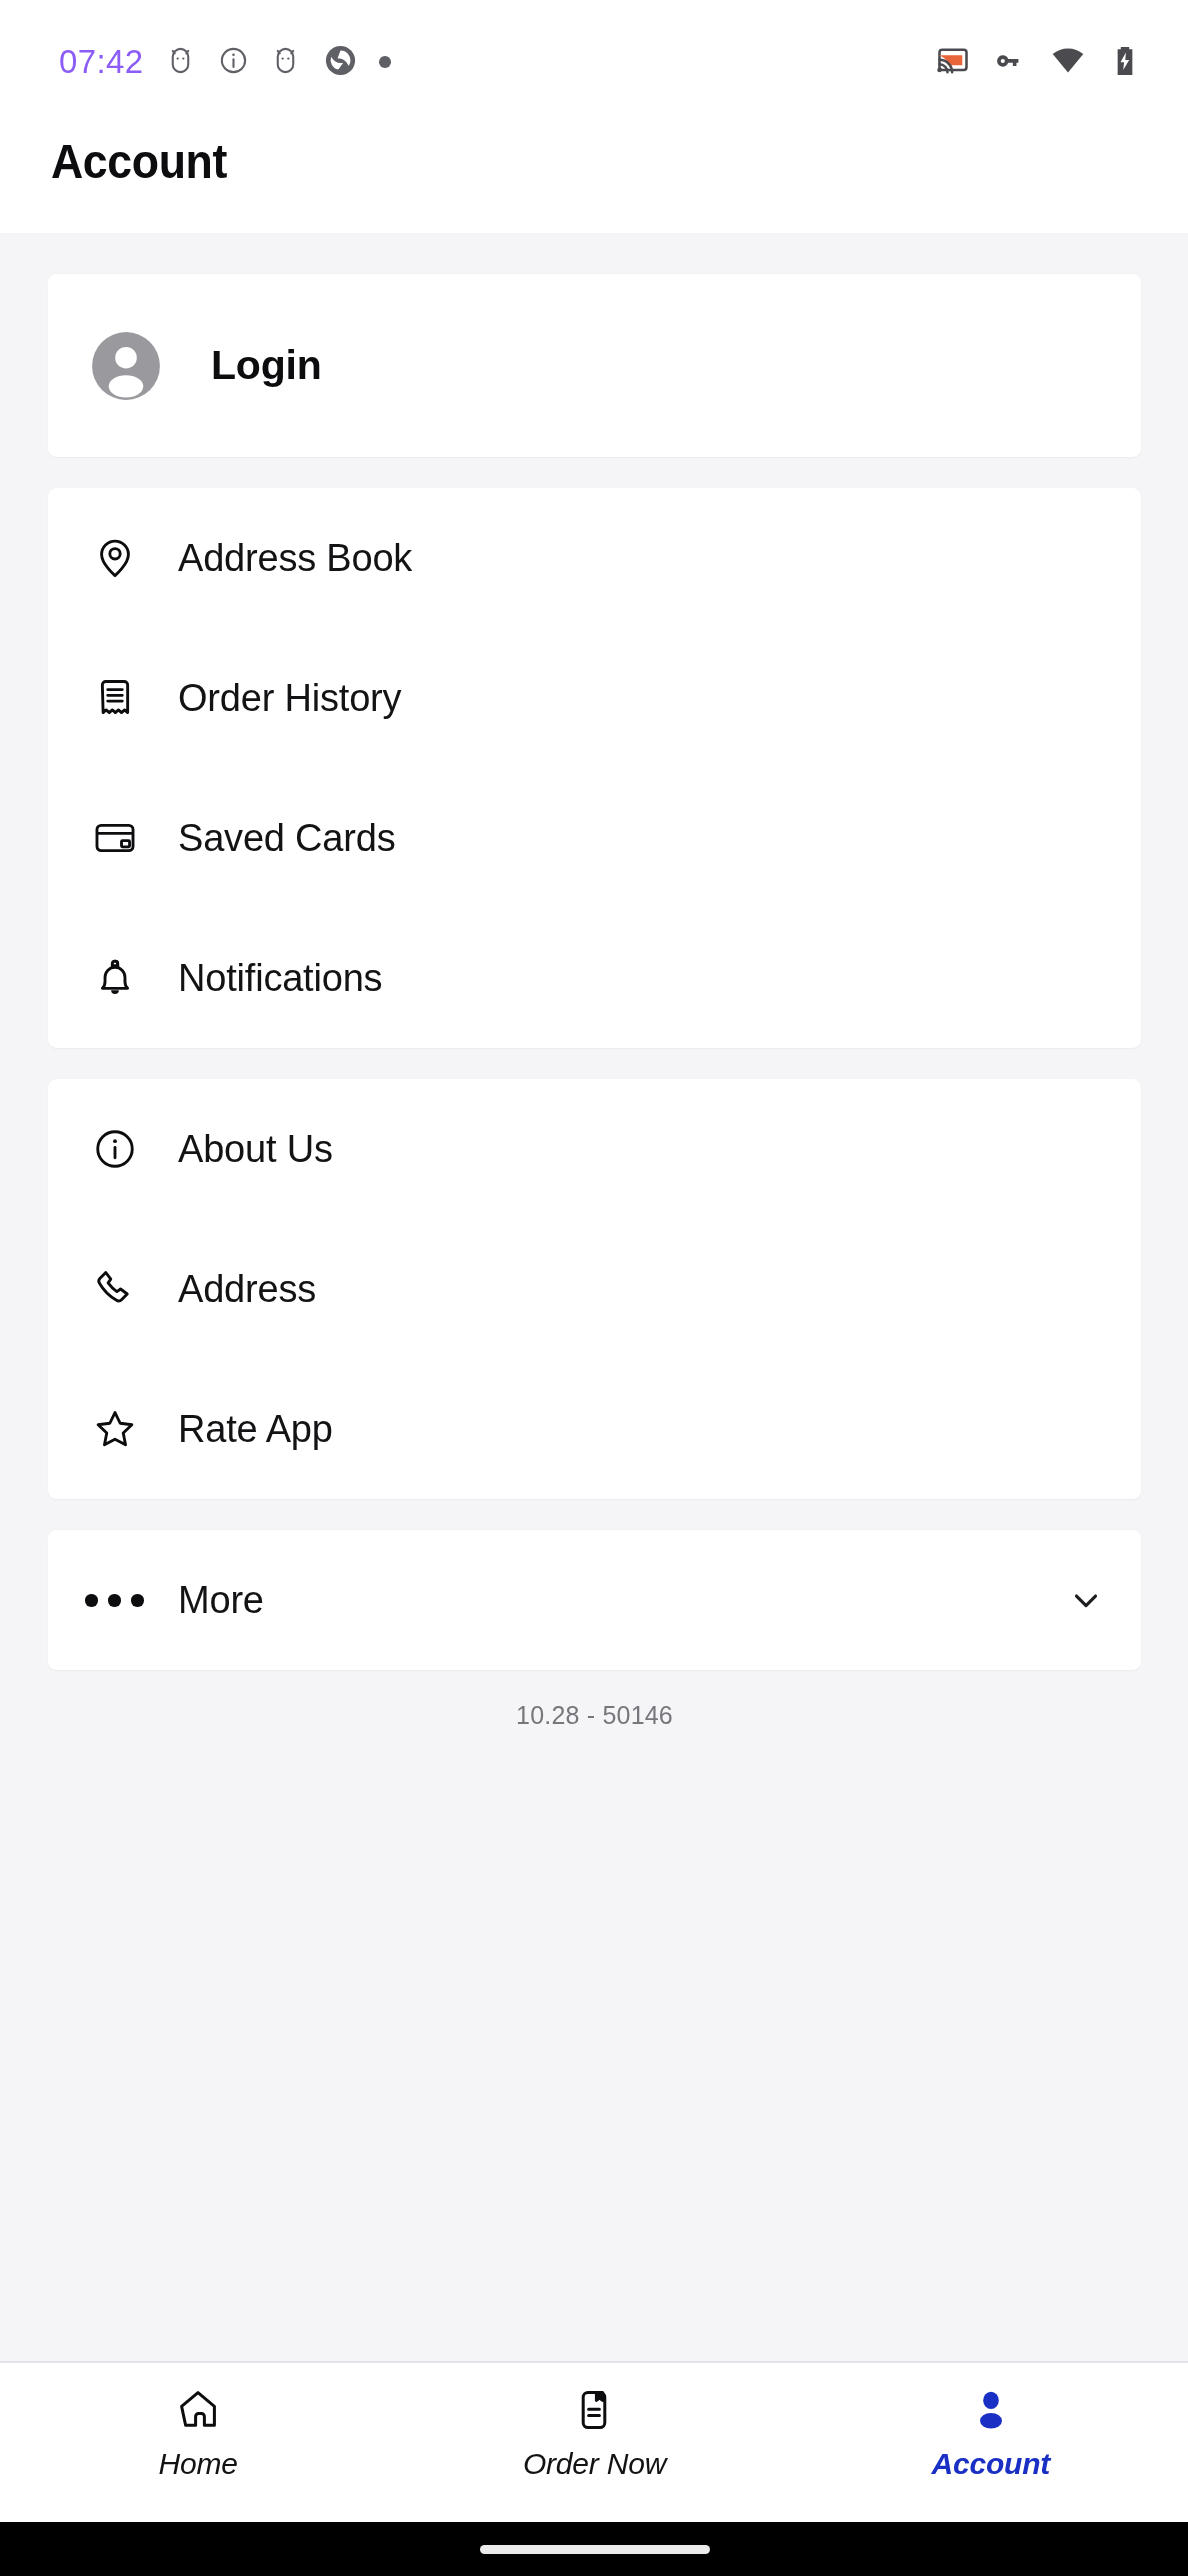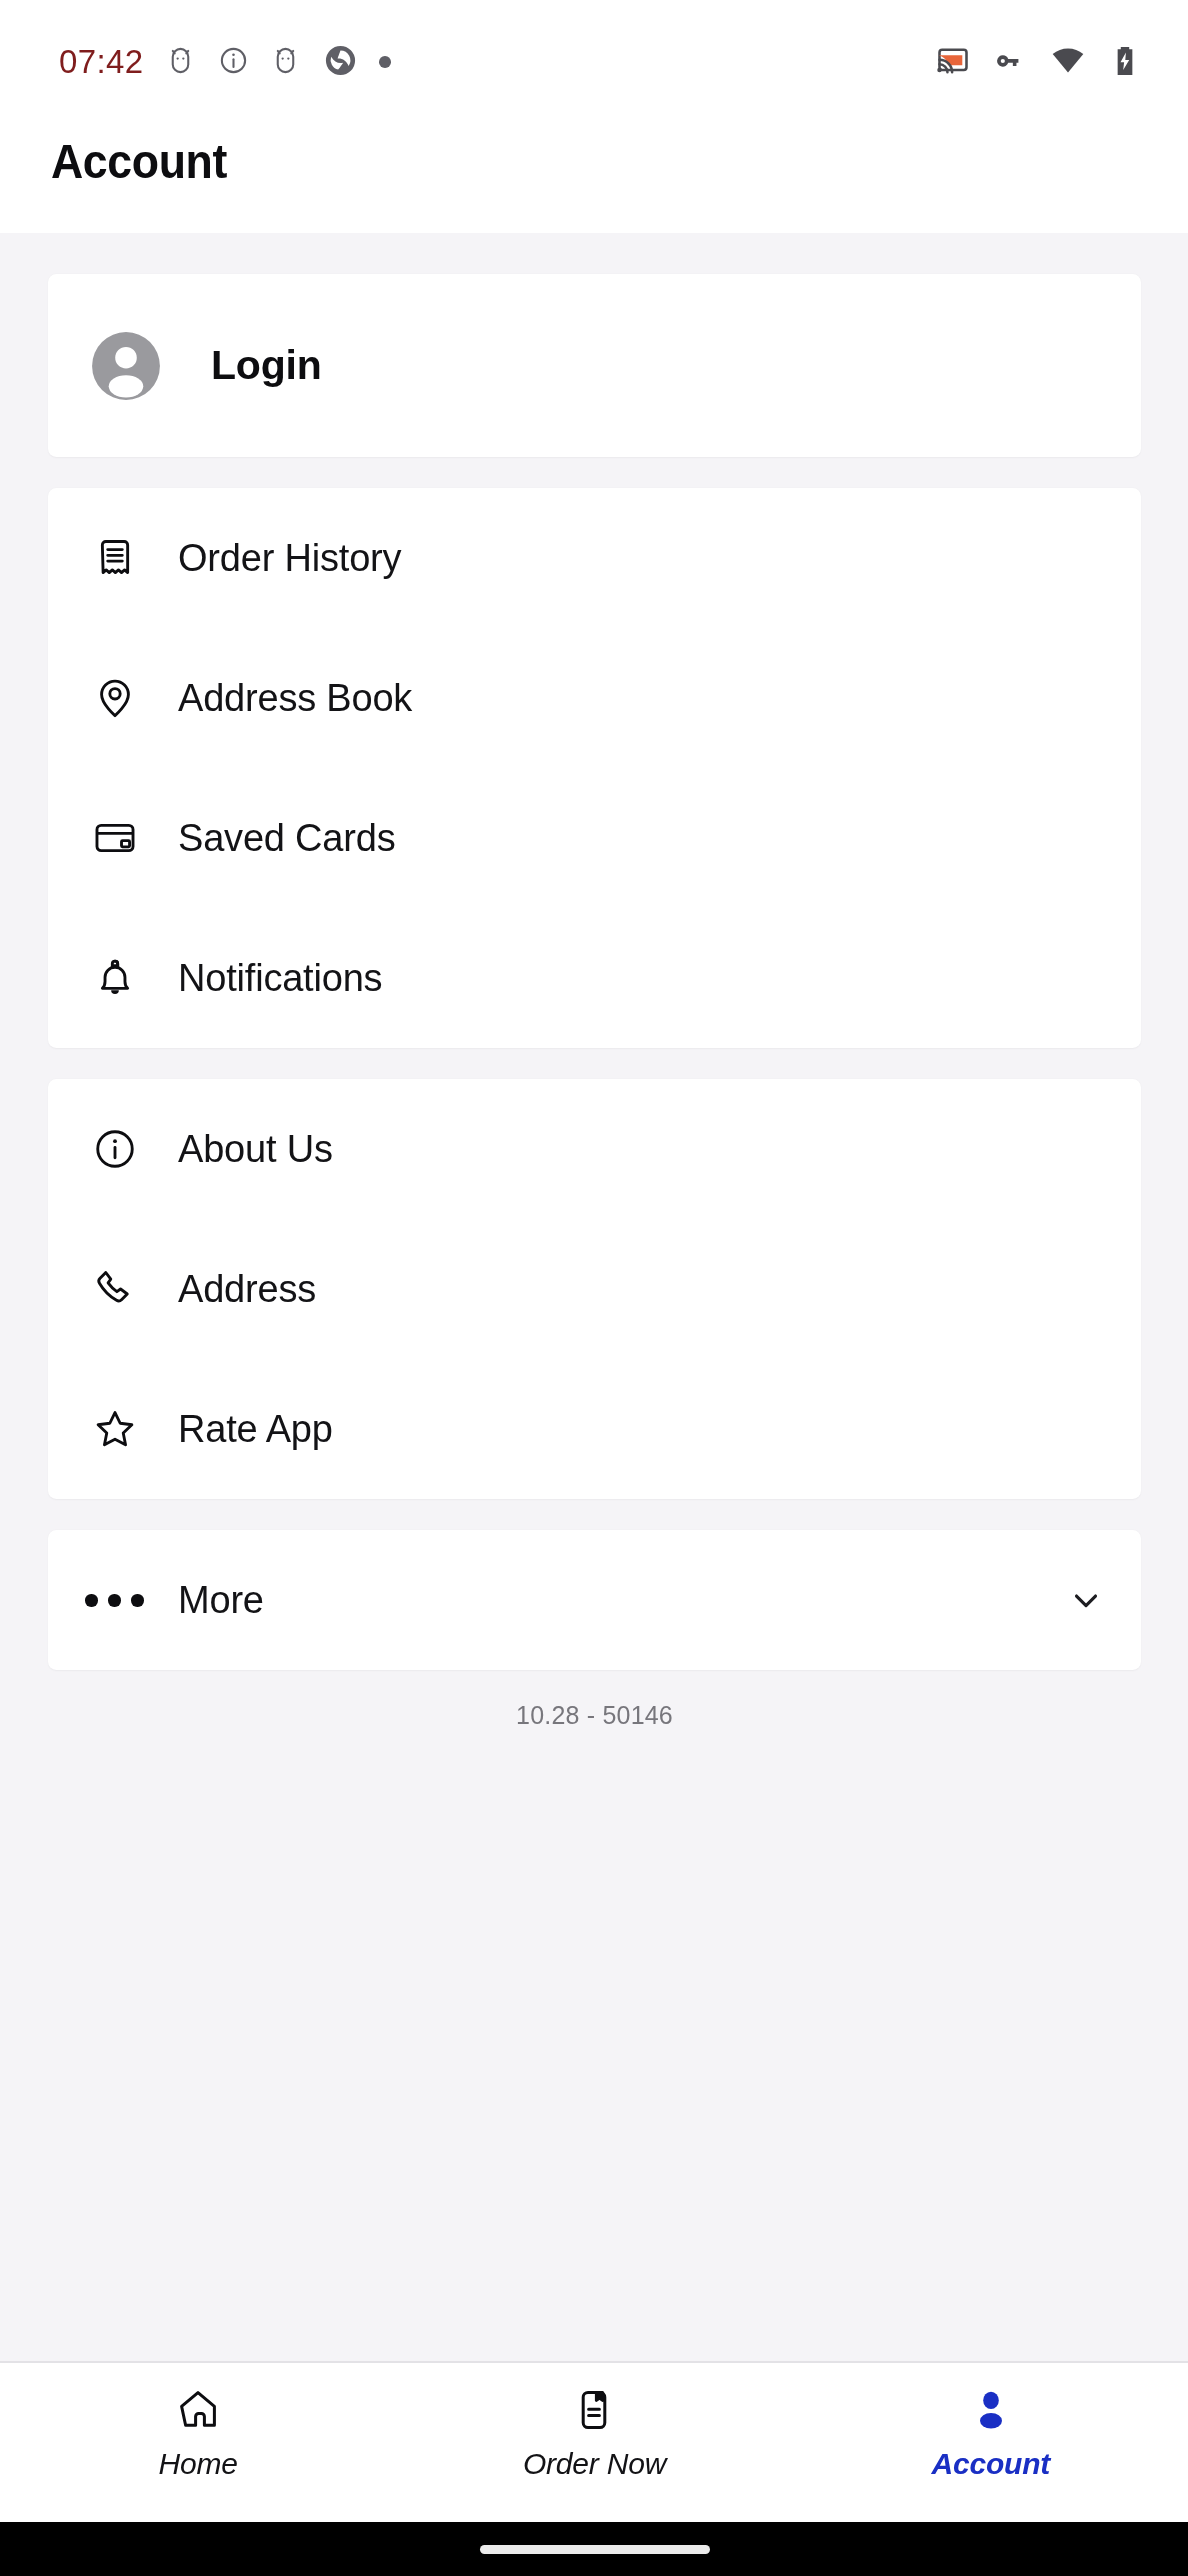--- a/index.html
+++ b/index.html
@@ -33,21 +33,21 @@
     box-sizing: border-box;
     flex: 0 0 auto;
   }
   .status-left {
     display: flex;
     align-items: center;
     gap: 21.5px;
   }
   .status-time {
     font-size: 33px;
-    color: #7f1d1d;
+    color: #8b5cf6;
     letter-spacing: 0.4px;
     font-family: "Liberation Sans", sans-serif;
   }
   .status-right {
     display: flex;
     align-items: center;
     gap: 21.5px;
   }
   .si { display: block; }
   .dot-icon {
@@ -304,35 +304,35 @@
         </svg>
       </span>
       <span class="login-label">Login</span>
     </div>
 
     <div class="card">
 
       <div class="menu-row">
         <span class="menu-icon">
           <svg width="46" height="46" viewBox="0 0 24 24" fill="none" stroke="#0d0d10" stroke-width="1.5">
+            <path d="M12 21.2s7-6 7-11a7 7 0 1 0-14 0c0 5 7 11 7 11z" stroke-linejoin="round"></path>
+            <circle cx="12" cy="9.8" r="2.7"></circle>
+          </svg>
+        </span>
+        <span class="menu-label">Address Book</span>
+      </div>
+
+      <div class="menu-row">
+        <span class="menu-icon">
+          <svg width="46" height="46" viewBox="0 0 24 24" fill="none" stroke="#0d0d10" stroke-width="1.5">
             <path d="M5.4 5.2a1.8 1.8 0 0 1 1.8-1.8h9.6a1.8 1.8 0 0 1 1.8 1.8v14.4l-1.6-1.4-1.6 1.4-1.6-1.4-1.6 1.4-1.6-1.4-1.6 1.4-1.6-1.4-1.6 1.4z" stroke-linejoin="round"></path>
             <path d="M8.2 7.6h7.6M8.2 10.6h7.6M8.2 13.6h7.6" stroke-linecap="round"></path>
           </svg>
         </span>
         <span class="menu-label">Order History</span>
-      </div>
-
-      <div class="menu-row">
-        <span class="menu-icon">
-          <svg width="46" height="46" viewBox="0 0 24 24" fill="none" stroke="#0d0d10" stroke-width="1.5">
-            <path d="M12 21.2s7-6 7-11a7 7 0 1 0-14 0c0 5 7 11 7 11z" stroke-linejoin="round"></path>
-            <circle cx="12" cy="9.8" r="2.7"></circle>
-          </svg>
-        </span>
-        <span class="menu-label">Address Book</span>
       </div>
 
       <div class="menu-row">
         <span class="menu-icon">
           <svg width="46" height="46" viewBox="0 0 24 24" fill="none" stroke="#0d0d10" stroke-width="1.5">
             <rect x="2.6" y="5.4" width="18.8" height="13.2" rx="2.2"></rect>
             <path d="M2.6 9.6h18.8"></path>
             <rect x="15.4" y="13.4" width="4.2" height="3.2" rx="0.5"></rect>
           </svg>
         </span>

